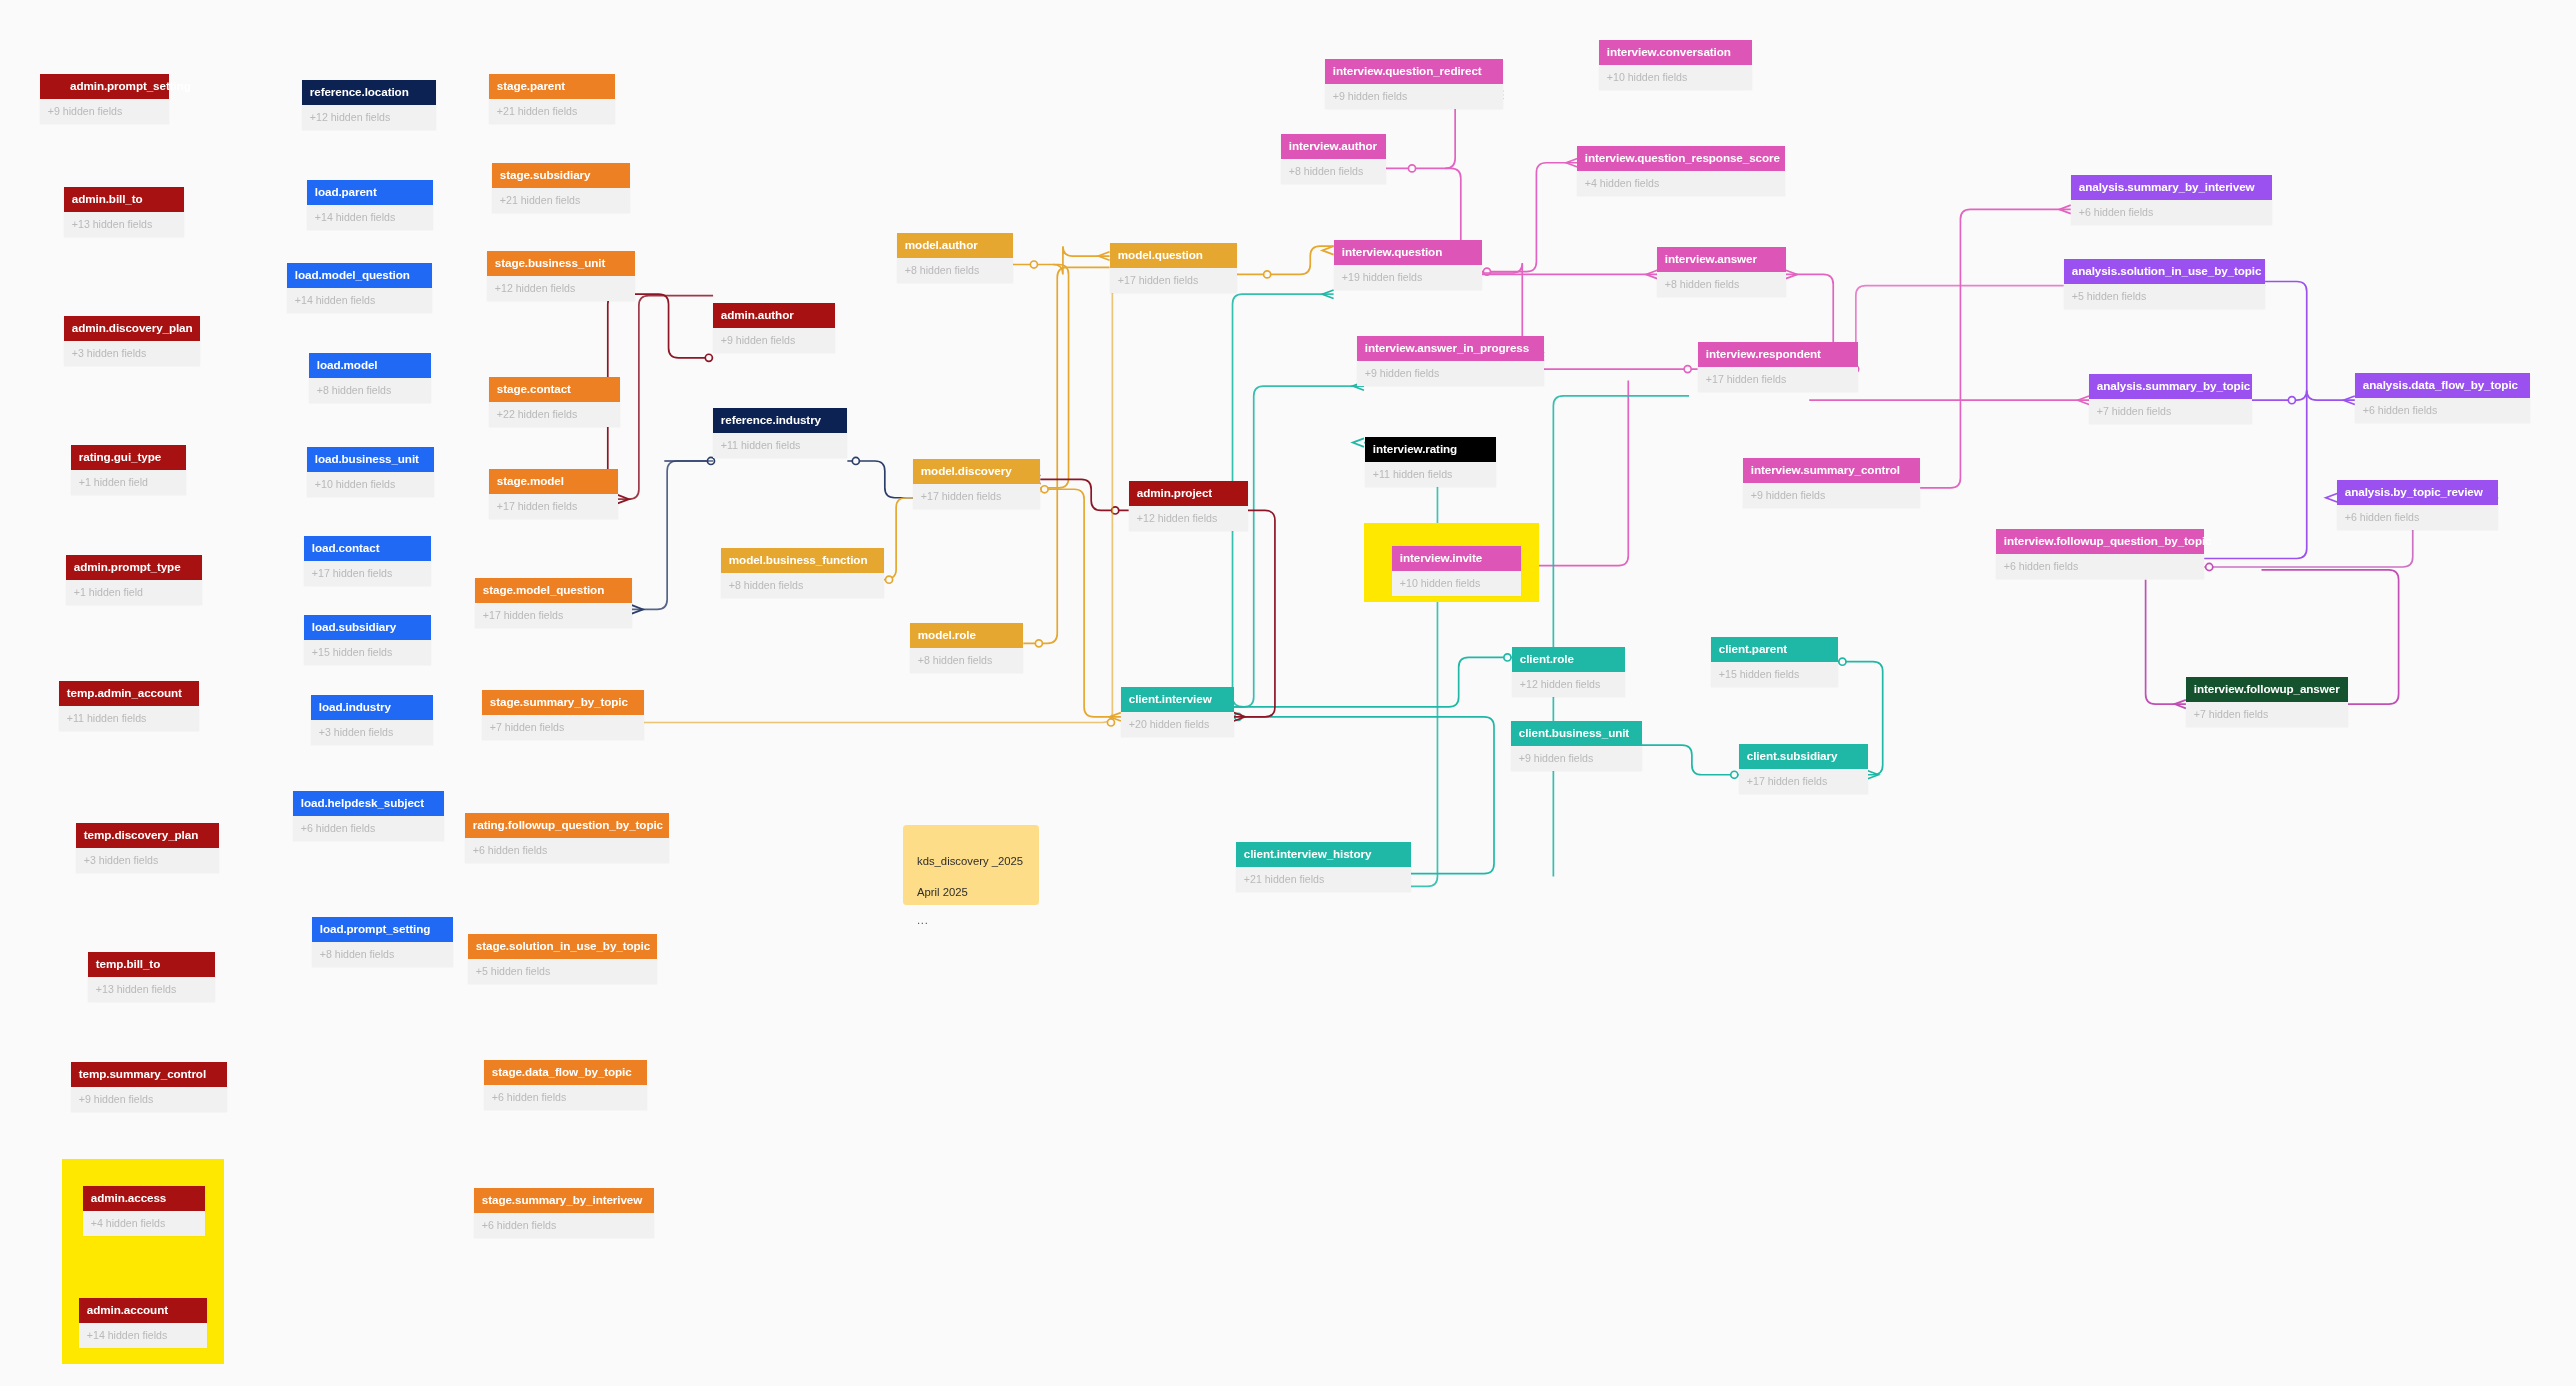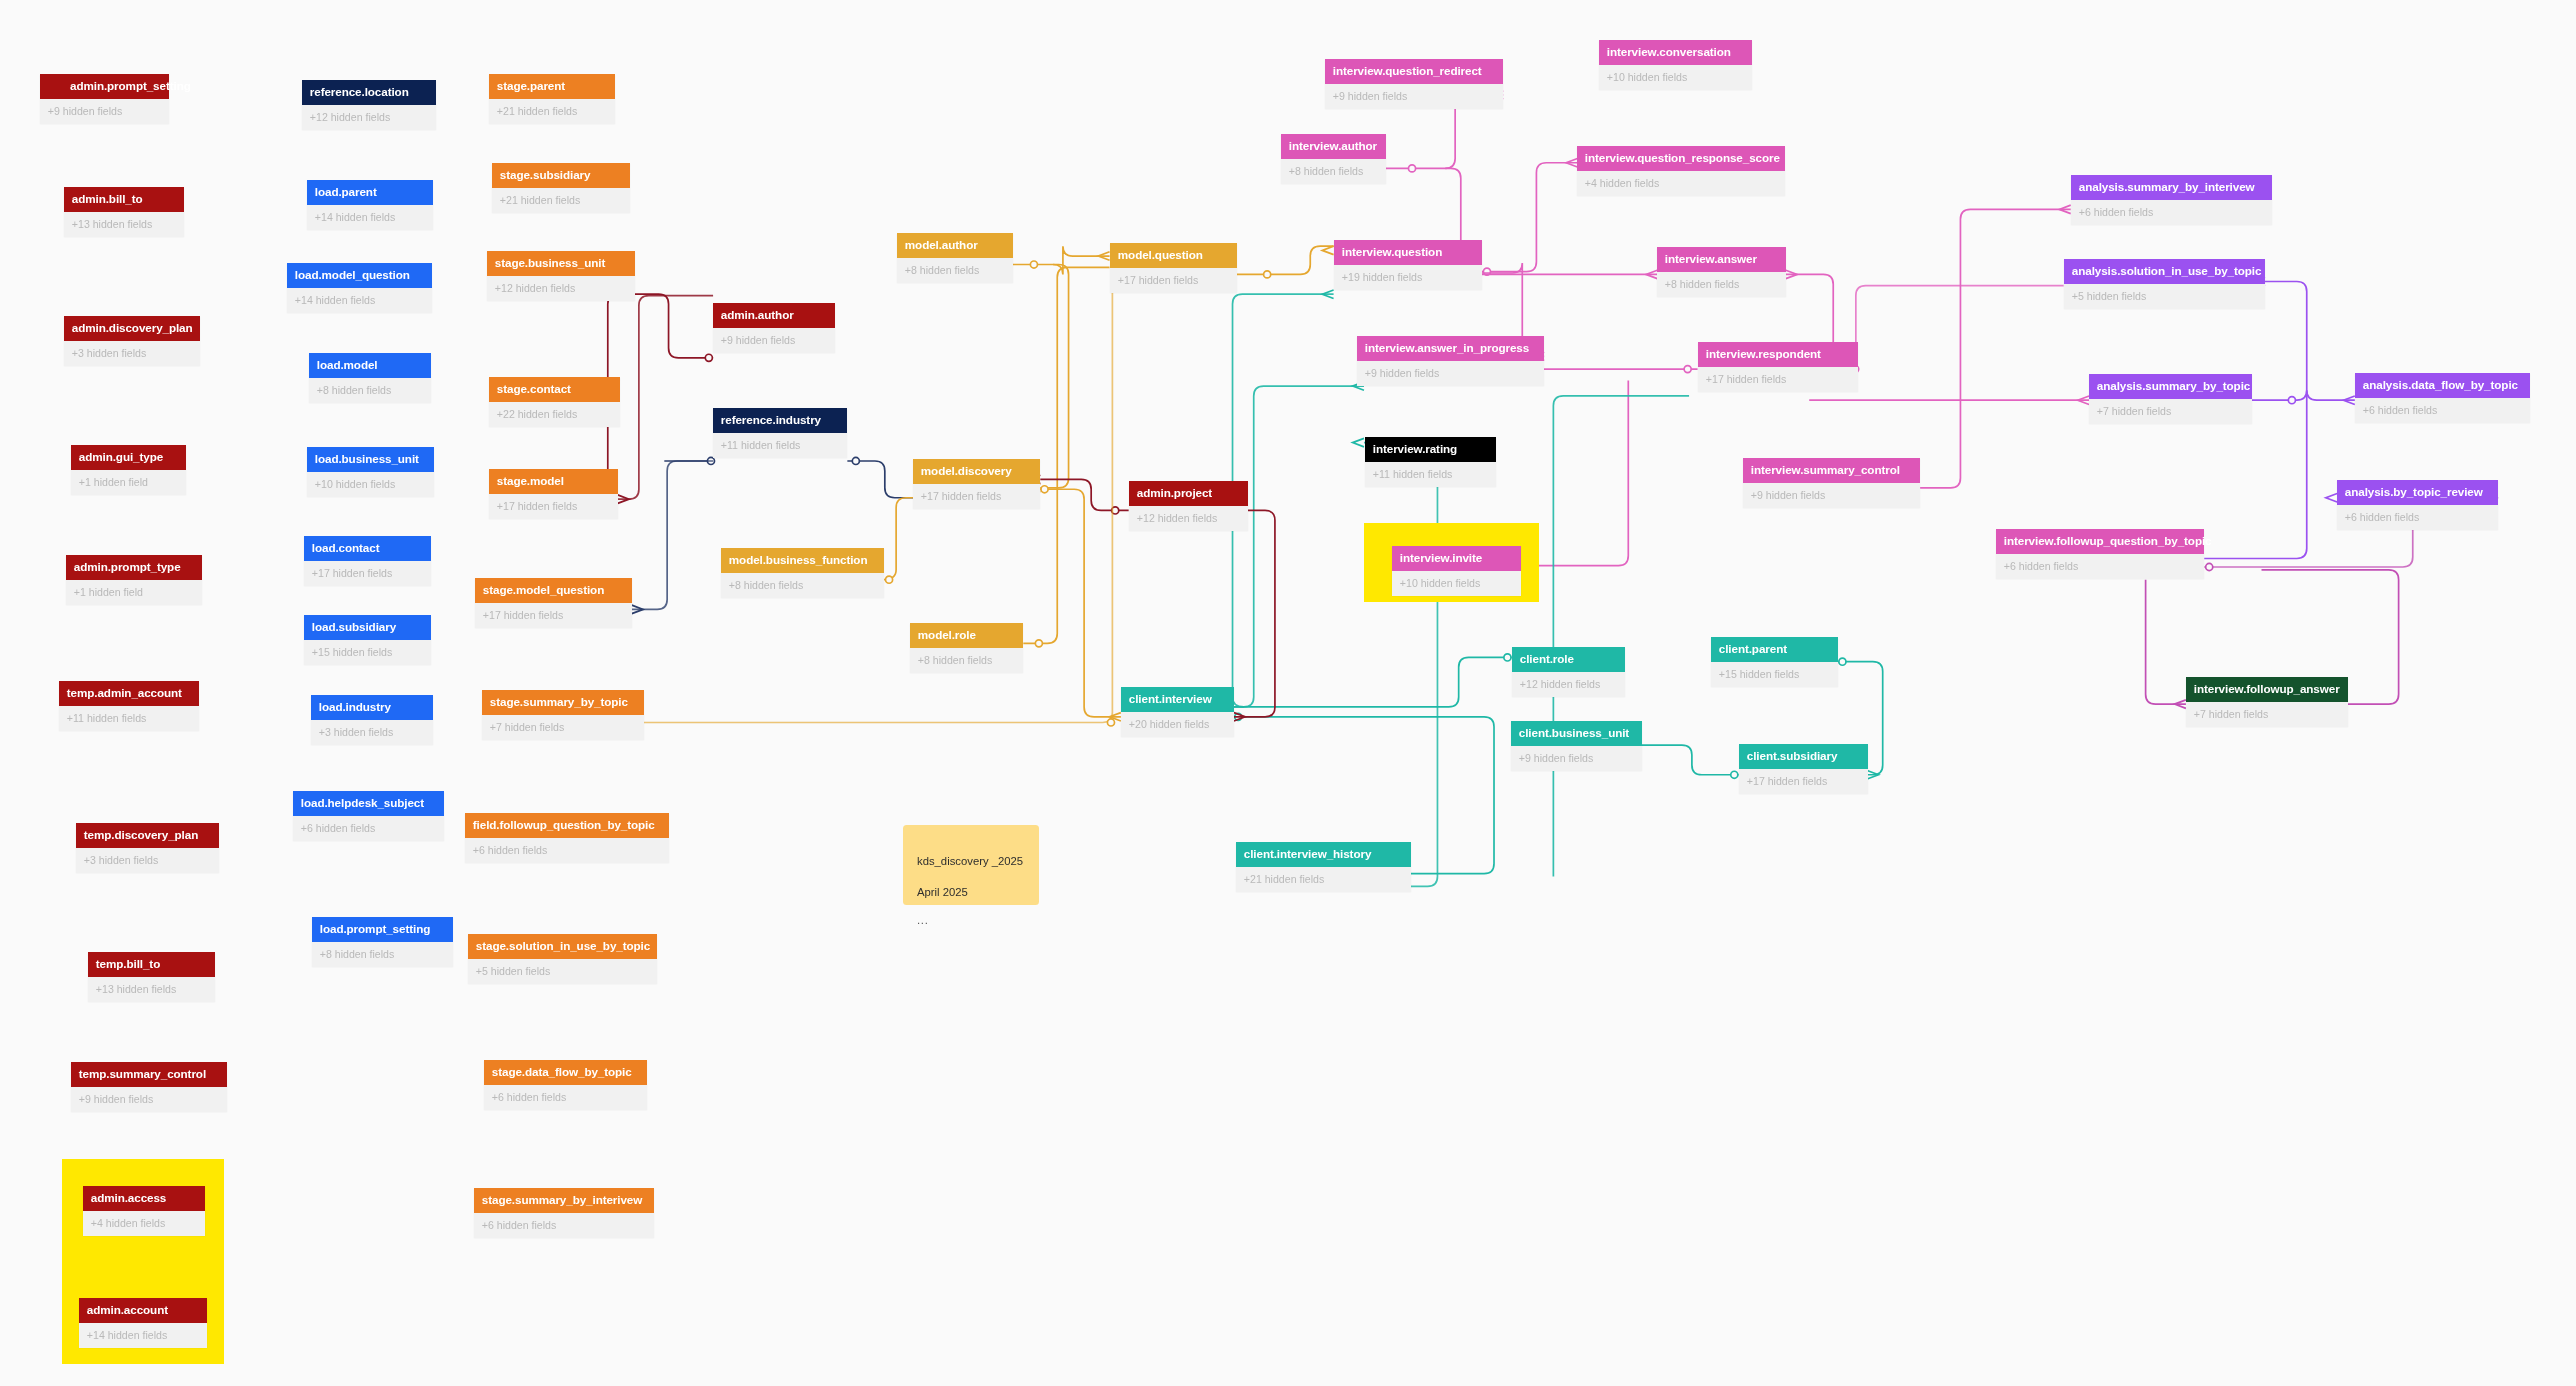--- a/index.html
+++ b/index.html
@@ -204,21 +204,21 @@
       </div>
       <div class="node" style="left: 64px; top: 187px; width: 120px;">
         <div class="hdr" style="background: rgb(168, 17, 17);">admin.bill_to</div>
         <div class="body">+13 hidden fields</div>
       </div>
       <div class="node" style="left: 64px; top: 316px; width: 136px;">
         <div class="hdr" style="background: rgb(168, 17, 17);">admin.discovery_plan</div>
         <div class="body">+3 hidden fields</div>
       </div>
       <div class="node" style="left: 71px; top: 445px; width: 115px;">
-        <div class="hdr" style="background: rgb(168, 17, 17);">admin.gui_type</div>
+        <div class="hdr" style="background: rgb(168, 17, 17);">rating.gui_type</div>
         <div class="body">+1 hidden field</div>
       </div>
       <div class="node" style="left: 66px; top: 555px; width: 136px;">
         <div class="hdr" style="background: rgb(168, 17, 17);">admin.prompt_type</div>
         <div class="body">+1 hidden field</div>
       </div>
       <div class="node" style="left: 59px; top: 681px; width: 140px;">
         <div class="hdr" style="background: rgb(168, 17, 17);">temp.admin_account</div>
         <div class="body">+11 hidden fields</div>
       </div>
@@ -304,21 +304,21 @@
       </div>
       <div class="node" style="left: 475px; top: 578px; width: 157px;">
         <div class="hdr" style="background: rgb(237, 128, 34);">stage.model_question</div>
         <div class="body">+17 hidden fields</div>
       </div>
       <div class="node" style="left: 482px; top: 690px; width: 162px;">
         <div class="hdr" style="background: rgb(237, 128, 34);">stage.summary_by_topic</div>
         <div class="body">+7 hidden fields</div>
       </div>
       <div class="node" style="left: 465px; top: 813px; width: 204px;">
-        <div class="hdr" style="background: rgb(237, 128, 34);">field.followup_question_by_topic</div>
+        <div class="hdr" style="background: rgb(237, 128, 34);">rating.followup_question_by_topic</div>
         <div class="body">+6 hidden fields</div>
       </div>
       <div class="node" style="left: 468px; top: 934px; width: 189px;">
         <div class="hdr" style="background: rgb(237, 128, 34);">stage.solution_in_use_by_topic</div>
         <div class="body">+5 hidden fields</div>
       </div>
       <div class="node" style="left: 484px; top: 1060px; width: 163px;">
         <div class="hdr" style="background: rgb(237, 128, 34);">stage.data_flow_by_topic</div>
         <div class="body">+6 hidden fields</div>
       </div>

